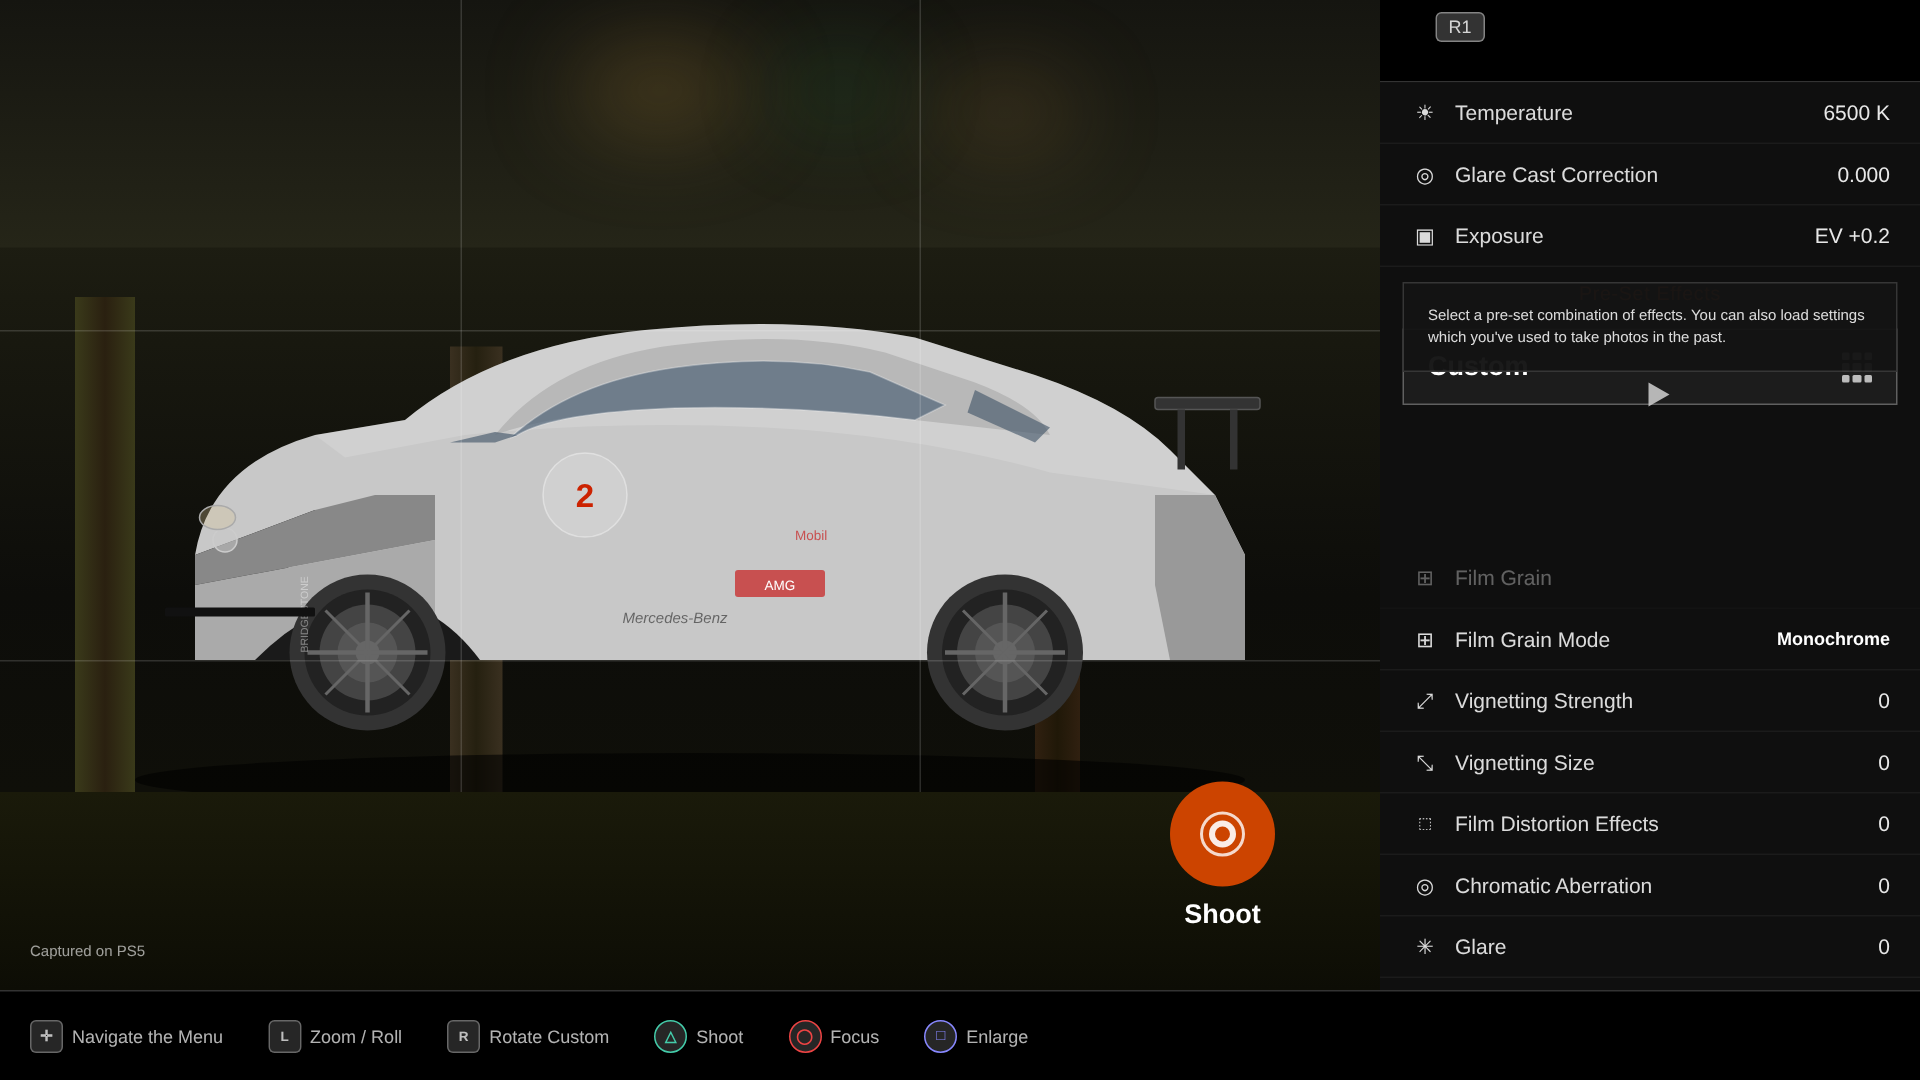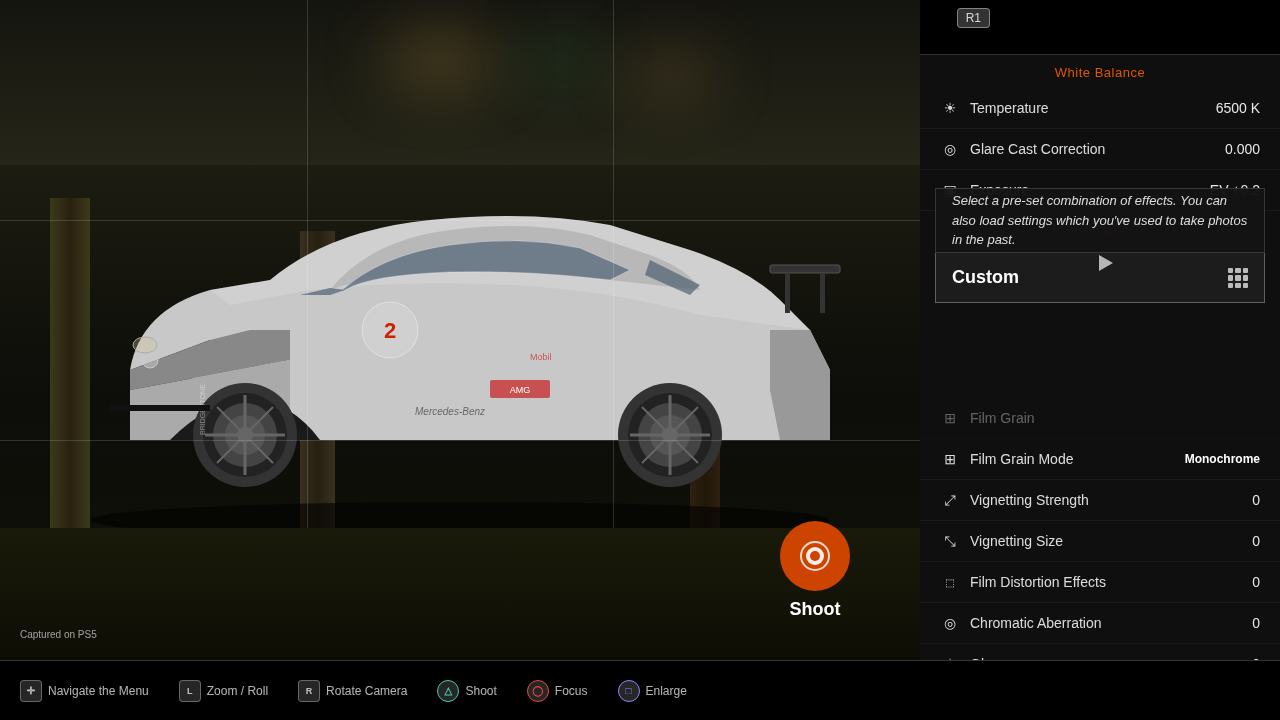--- a/index.html
+++ b/index.html
@@ -287,26 +287,25 @@
     }
 
     
     #tooltip {
       position: absolute;
       top: 133px;
       left: 15px;
       right: 15px;
       background: rgba(20,20,20,0.97);
       border: 1px solid rgba(255,255,255,0.15);
-      padding: 2px 16px;
-      font-size: 13px;
+      padding: 14px 16px;
+      font-size: 10px;
       color: rgba(255,255,255,0.85);
       line-height: 1.5;
       z-index: 10;
-      font-style: italic;
     }
 
     
     .row-dimmed {
       opacity: 0.4;
     }
 
     
     #cursor {
       position: absolute;
@@ -464,21 +463,20 @@
         <circle cx="18" cy="18" r="9" fill="rgba(255,255,255,0.9)"></circle>
         <circle cx="18" cy="18" r="5" fill="#cc4400"></circle>
       </svg>
     </div>
     <span id="shoot-label">Shoot</span>
   </div>
 </div>
 
 <div id="right-panel">
 
-  <div class="panel-section-title">White Balance</div>
 
   <div class="panel-row">
     <div class="panel-row-label">
       <span class="row-icon">☀</span>
       <span>Temperature</span>
     </div>
     <span class="panel-row-value">6500 K</span>
   </div>
 
   <div class="panel-row">
@@ -583,21 +581,21 @@
     <span>Navigate the Menu</span>
   </div>
 
   <div class="control-hint">
     <div class="ctrl-icon" style="border-radius:4px;font-size:9px;">L</div>
     <span>Zoom / Roll</span>
   </div>
 
   <div class="control-hint">
     <div class="ctrl-icon" style="border-radius:4px;font-size:9px;">R</div>
-    <span>Rotate Camera</span>
+    <span>Rotate Custom</span>
   </div>
 
   <div class="control-hint">
     <div class="ctrl-icon" style="color:#4ca;border-color:#4ca;">△</div>
     <span>Shoot</span>
   </div>
 
   <div class="control-hint">
     <div class="ctrl-icon" style="color:#e44;border-color:#e44;">◯</div>
     <span>Focus</span>

